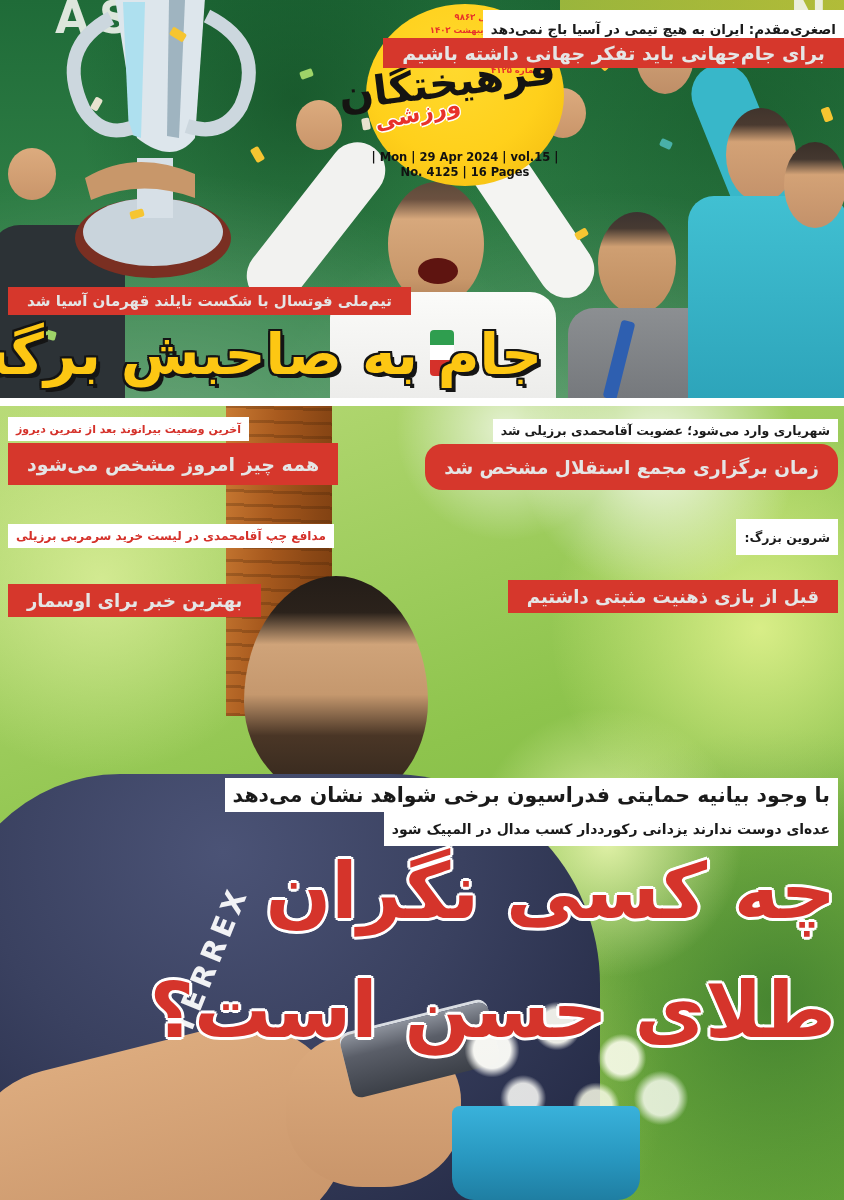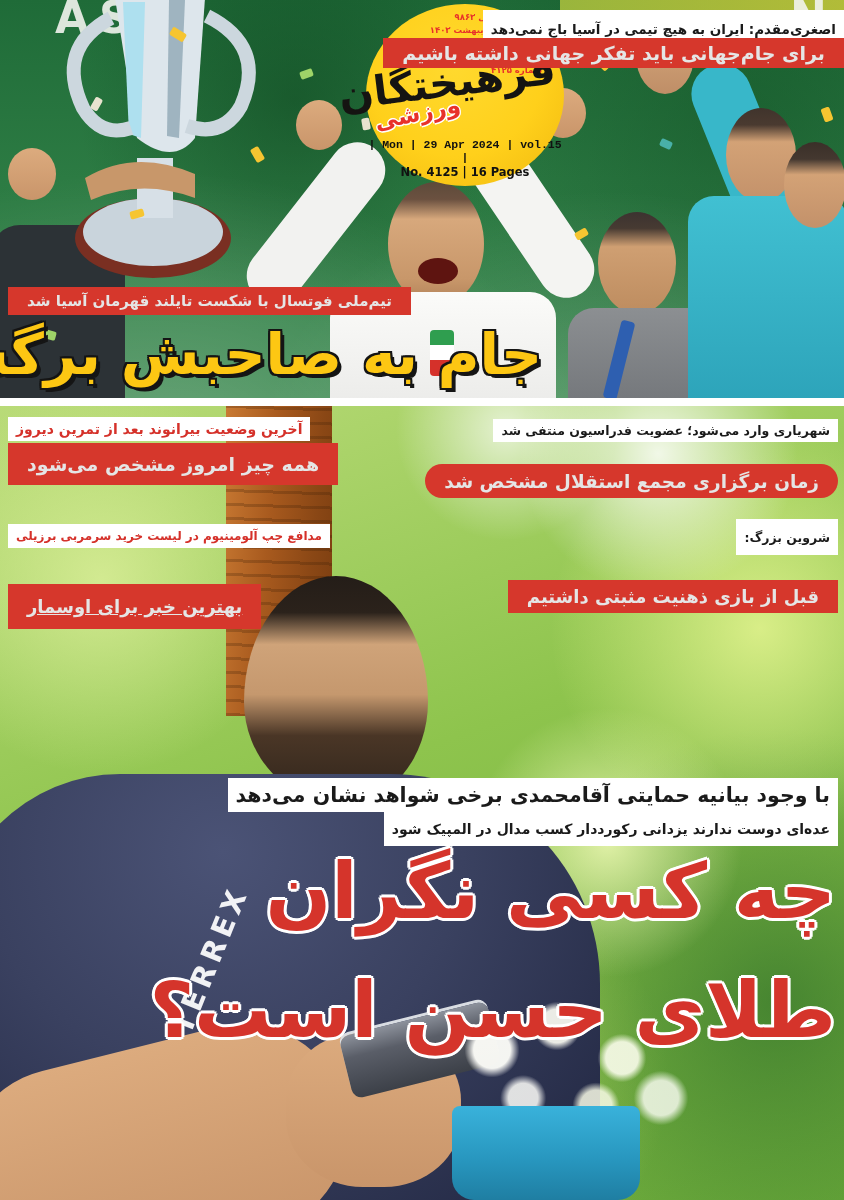--- a/index.html
+++ b/index.html
@@ -131,21 +131,21 @@
   <div class="abs masthead">
     <div class="m-dates">
       <div>شماره مسلسل ۹۸۶۳</div>
       <div>دوشنبه ۱۰ اردیبهشت ۱۴۰۳</div>
       <div>۲۰ شوال ۱۴۴۵</div>
       <div>۲۹ آوریل ۲۰۲۴</div>
       <div>شماره ۴۱۲۵</div>
     </div>
     <div class="m-title" dir="rtl">فرهیختگان</div>
     <div class="m-badge" dir="rtl">ورزشی</div>
-    <div class="m-en" style="bottom:22px;font-family:Liberation Mono, monospace;">| Mon | 29 Apr 2024 | vol.15 |</div>
+    <div class="m-en" style="bottom:22px;">| Mon | 29 Apr 2024 | vol.15 |</div>
     <div class="m-en" style="bottom:7px;">No. 4125 | 16 Pages</div>
   </div>
 
   <div class="abs strip white-strip black-text" dir="rtl" style="right:0;top:10px;height:38px;font-size:13.5px;">اصغری‌مقدم: ایران به هیچ تیمی در آسیا باج نمی‌دهد</div>
   <div class="abs strip red-strip" dir="rtl" style="right:0;top:38px;height:30px;font-size:19px;">برای جام‌جهانی باید تفکر جهانی داشته باشیم</div>
 
   <div class="abs strip red-strip" dir="rtl" style="left:8px;top:287px;height:28px;font-size:15px;">تیم‌ملی فوتسال با شکست تایلند قهرمان آسیا شد</div>
   <div class="abs futsal-main" dir="rtl">جام به صاحبش برگشت</div>
 
   <section class="abs photo-bottom">
@@ -169,31 +169,31 @@
          radial-gradient(circle at 20% 40%, rgba(255,255,250,.95) 0 8%, transparent 12%),
          radial-gradient(circle at 45% 25%, rgba(255,255,245,.9) 0 9%, transparent 13%),
          radial-gradient(circle at 70% 45%, rgba(250,252,235,.9) 0 8%, transparent 12%),
          radial-gradient(circle at 32% 70%, rgba(255,255,250,.85) 0 7%, transparent 11%),
          radial-gradient(circle at 60% 75%, rgba(248,250,230,.85) 0 8%, transparent 12%),
          radial-gradient(circle at 85% 70%, rgba(255,255,248,.8) 0 7%, transparent 11%);"></div>
     <div class="abs" style="left:452px;top:700px;width:188px;height:94px;border-radius:8px 8px 22px 22px;
          background:linear-gradient(180deg,#39b2db 0%,#2795bd 60%,#1f7ea2 100%);"></div>
   </section>
 
-  <div class="abs strip white-strip red-text" dir="rtl" style="left:8px;top:417px;height:24px;font-size:14px;">آخرین وضعیت بیرانوند بعد از تمرین دیروز</div>
+  <div class="abs strip white-strip red-text" dir="rtl" style="left:8px;top:417px;height:24px;font-size:11px;">آخرین وضعیت بیرانوند بعد از تمرین دیروز</div>
   <div class="abs strip red-strip" dir="rtl" style="left:8px;top:443px;height:42px;font-size:19px;">همه چیز امروز مشخص می‌شود</div>
 
-  <div class="abs strip white-strip black-text" dir="rtl" style="right:6px;top:419px;height:23px;font-size:12.5px;">شهریاری وارد می‌شود؛ عضویت فدراسیون منتفی شد</div>
-  <div class="abs strip red-strip" dir="rtl" style="right:6px;top:464px;height:34px;font-size:18.5px;border-radius:17px;">زمان برگزاری مجمع استقلال مشخص شد</div>
+  <div class="abs strip white-strip black-text" dir="rtl" style="right:6px;top:419px;height:23px;font-size:12.5px;">شهریاری وارد می‌شود؛ عضویت آقامحمدی برزیلی شد</div>
+  <div class="abs strip red-strip" dir="rtl" style="right:6px;top:444px;height:46px;font-size:18.5px;border-radius:17px;">زمان برگزاری مجمع استقلال مشخص شد</div>
 
-  <div class="abs strip white-strip red-text" dir="rtl" style="left:8px;top:524px;height:24px;font-size:12px;">مدافع چپ آلومینیوم در لیست خرید سرمربی برزیلی</div>
-  <div class="abs strip red-strip" dir="rtl" style="left:8px;top:584px;height:45px;font-size:18px;text-decoration:underline;">بهترین خبر برای اوسمار</div>
+  <div class="abs strip white-strip red-text" dir="rtl" style="left:8px;top:524px;height:24px;font-size:12px;">مدافع چپ آقامحمدی در لیست خرید سرمربی برزیلی</div>
+  <div class="abs strip red-strip" dir="rtl" style="left:8px;top:584px;height:33px;font-size:18px;">بهترین خبر برای اوسمار</div>
 
   <div class="abs strip white-strip black-text" dir="rtl" style="right:6px;top:519px;height:36px;font-size:12.5px;">شروین بزرگ:</div>
   <div class="abs strip red-strip" dir="rtl" style="right:6px;top:580px;height:33px;font-size:18px;">قبل از بازی ذهنیت مثبتی داشتیم</div>
 
-  <div class="abs strip white-strip black-text" dir="rtl" style="right:6px;top:778px;height:34px;font-size:20.5px;">با وجود بیانیه حمایتی آقامحمدی برخی شواهد نشان می‌دهد</div>
+  <div class="abs strip white-strip black-text" dir="rtl" style="right:6px;top:778px;height:34px;font-size:20.5px;">با وجود بیانیه حمایتی فدراسیون برخی شواهد نشان می‌دهد</div>
   <div class="abs strip white-strip black-text" dir="rtl" style="right:6px;top:812px;height:34px;font-size:14px;">عده‌ای دوست ندارند یزدانی رکورددار کسب مدال در المپیک شود</div>
 
   <div class="abs big-red" dir="rtl" style="top:848px;">چه کسی نگران</div>
   <div class="abs big-red" dir="rtl" style="top:942px;margin-top:25px;">طلای حسن است؟</div>
 
 </div>
 
 </body></html>

